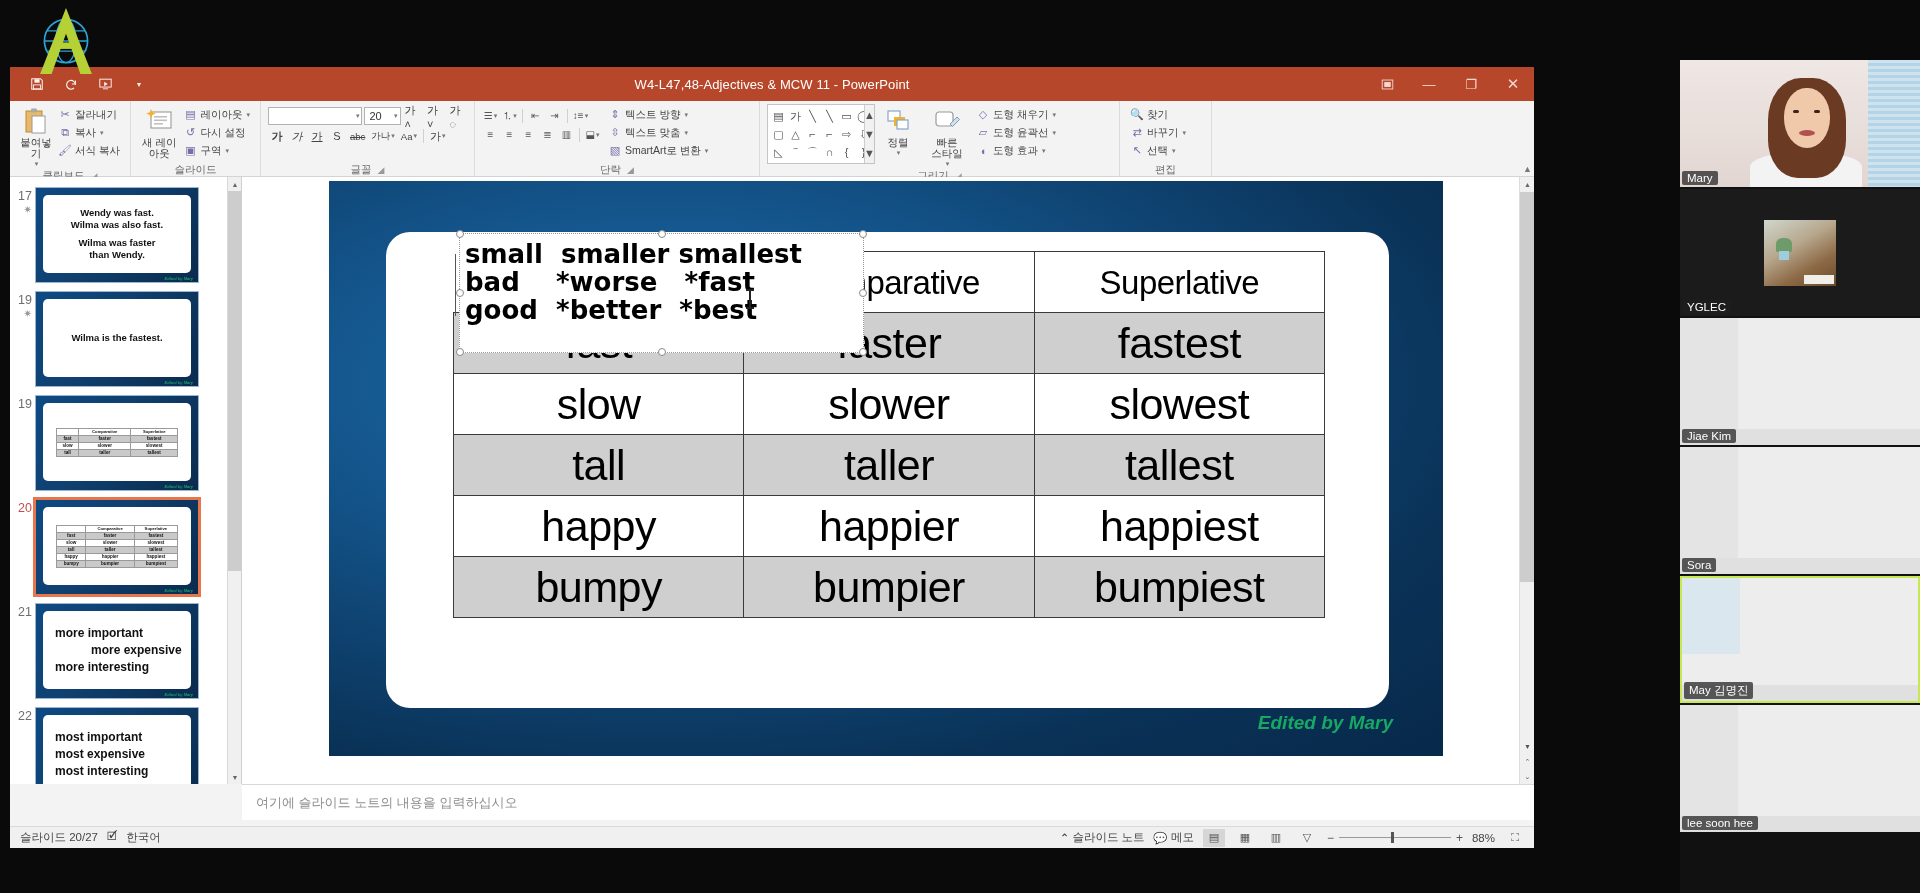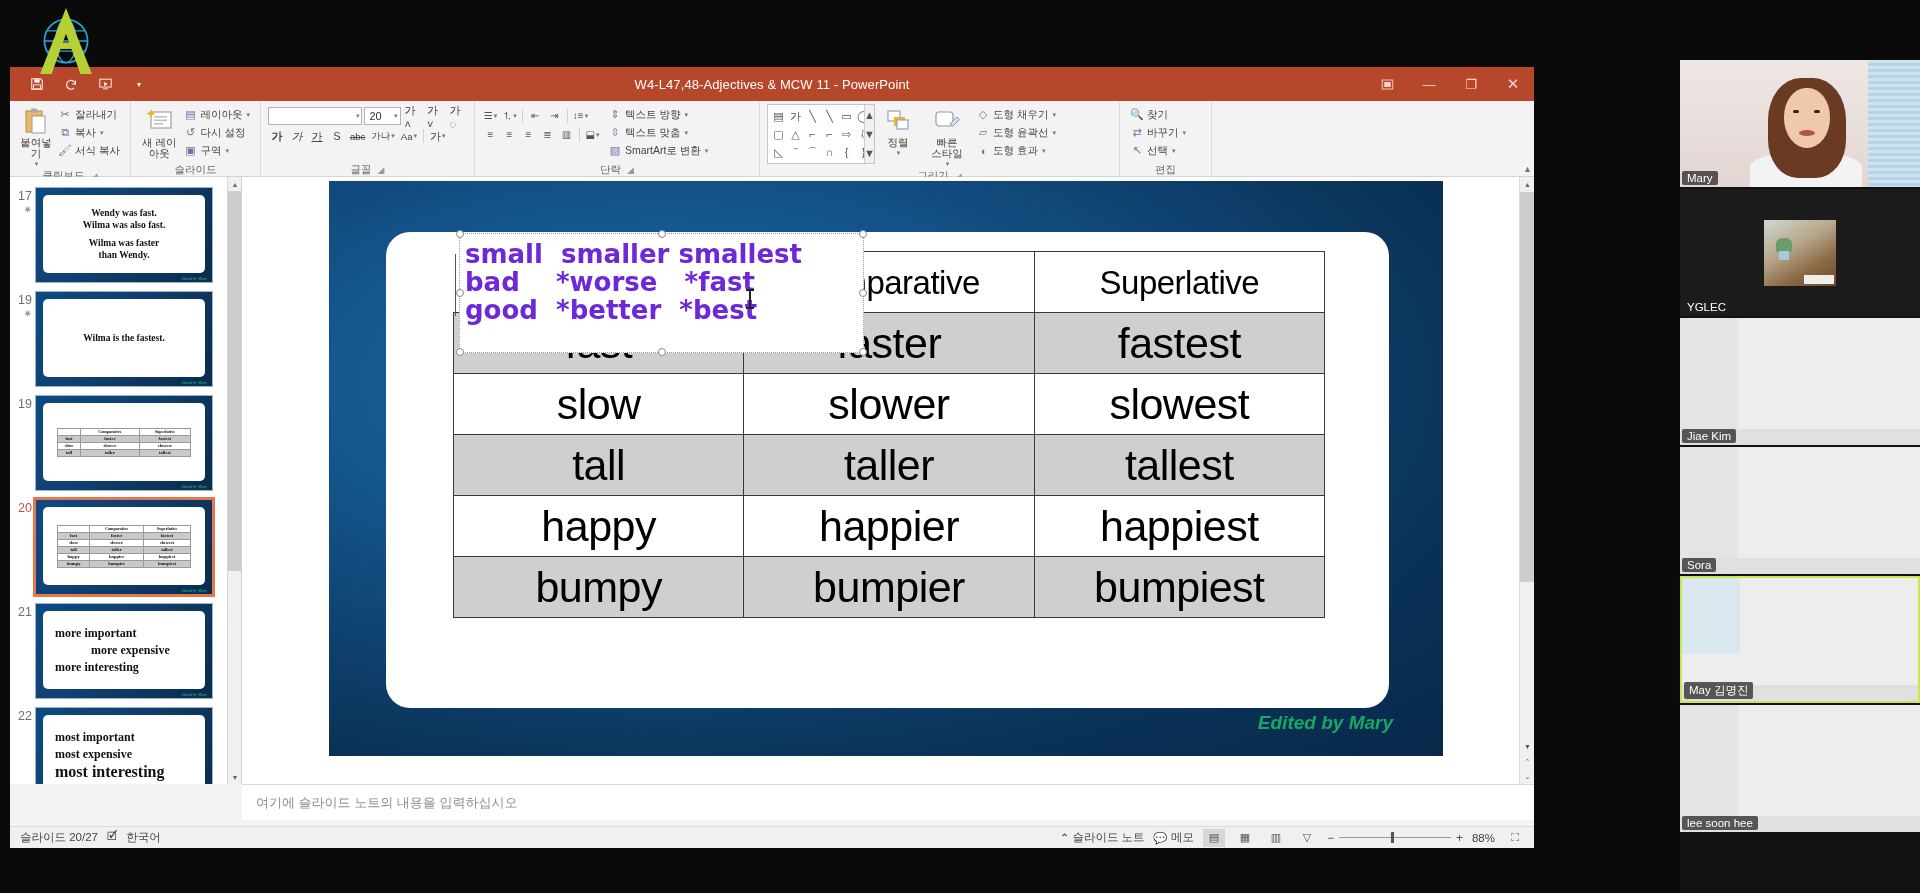--- a/index.html
+++ b/index.html
@@ -141,23 +141,23 @@
   }
   .thumblist{ padding:6px 0 0 0; }
   .thumbrow{ display:flex; gap:3px; padding:4px 4px 4px 2px; align-items:flex-start; }
   .thumbnum{
     width:20px; text-align:right; font-size:12.5px; color:#6e6e6e;
     padding-top:2px; line-height:14px;
   }
   .thumbnum .star{ display:block; font-size:10px; color:#9a9a9a; }
   .thumbnum.current{ color:#c0504d; }
   .slide-thumb{
-    width:178px; height:96px; position:relative;
+    width:164px; height:96px; position:relative;
     background:linear-gradient(125deg,#0d4a84 0%,#0f3f6e 45%,#0a2b4e 100%);
-    border:1px solid #9db6cd; overflow:hidden;font-family:Liberation Serif, serif;
+    border:1px solid #9db6cd; overflow:hidden;
   }
   .slide-thumb.sel{ outline:2px solid #e8764d; outline-offset:0; border-color:#e8764d; }
   .thumb-card{
     position:absolute; left:7px; top:7px; right:7px; bottom:9px;
     background:#fff; border-radius:5px; display:flex; align-items:center;
     justify-content:center; flex-direction:column; padding:3px;
   }
   .thumb-line{
     font-size:9.5px; color:#111; font-weight:bold; line-height:12px; text-align:center;
     white-space:nowrap;
@@ -223,21 +223,21 @@
   table.maintable tr.shade td{ background:#cfcfcf; }
   table.maintable td.nob{ border:none; background:transparent !important; }
 
   
   .redbox{
     position:absolute; left:130px; top:52px; width:405px; height:120px;
     border:1px dotted #9a9a9a; background:#fff;
     padding:6px 4px 0 5px;
   }
   .redline{
-    color:#6d28d9; font-weight:bold; font-size:26px; line-height:28px;
+    color:#000000; font-weight:bold; font-size:26px; line-height:28px;
     white-space:pre; font-family:"DejaVu Sans",sans-serif;
   }
   .handle{
     position:absolute; width:8px; height:8px; border:1px solid #8a8a8a;
     background:#fff; border-radius:50%;
   }
   .h-tl{ left:-4px; top:-4px; } .h-tm{ left:calc(50% - 4px); top:-4px; }
   .h-tr{ right:-4px; top:-4px; } .h-ml{ left:-4px; top:calc(50% - 4px); }
   .h-mr{ right:-4px; top:calc(50% - 4px); }
   .h-bl{ left:-4px; bottom:-4px; } .h-bm{ left:calc(50% - 4px); bottom:-4px; }
@@ -771,21 +771,21 @@
           </div>
 
           <div class="thumbrow">
             <div class="thumbnum">
               <span>22</span>
             </div>
             <div class="slide-thumb">
               <div class="thumb-card" style="align-items:flex-start;padding-left:12px;">
                 <div class="thumb-line" style="font-size:12px;line-height:17px;">most important</div>
                 <div class="thumb-line" style="font-size:12px;line-height:17px;">most expensive</div>
-                <div class="thumb-line" style="font-size:16px;line-height:17px;">most interesting</div>
+                <div class="thumb-line" style="font-size:12px;line-height:17px;">most interesting</div>
               </div>
 
             </div>
           </div>
 
         </div>
         <div class="thumb-scroll">
           <div class="arrow">▲</div>
           <div class="bar"></div>
           <div class="arrow bot">▼</div>

